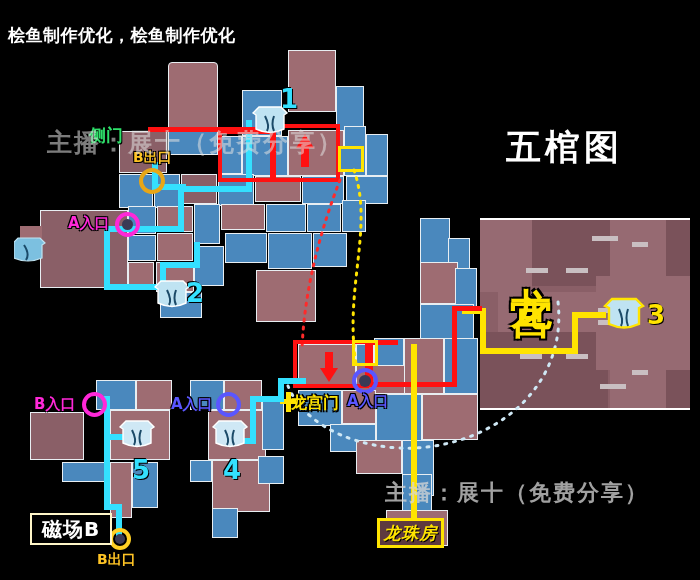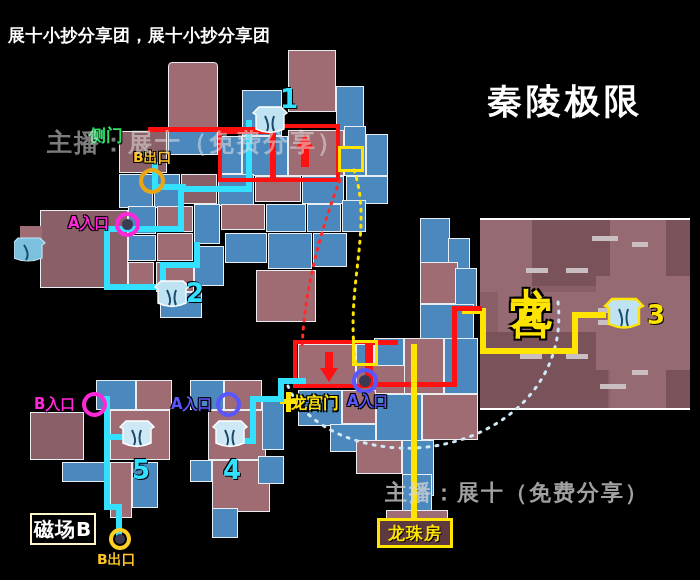--- a/index.html
+++ b/index.html
@@ -94,23 +94,23 @@
   #wm-bottom{left:385px;top:478px;font-size:22px;letter-spacing:2px;color:rgba(215,215,215,0.75);}
 
   
   .mini-icon{position:absolute;}
 </style>
 </head>
 <body>
 
 <div id="stage">
 
-  <div class="header-title">展十小抄分享团，展十小抄分享团</div>
-
-  <div class="map-title" id="map-title-l1">秦陵极限</div>
+  <div class="header-title">桧鱼制作优化，桧鱼制作优化</div>
+
+  <div class="map-title" id="map-title-l2">五棺图</div>
 
   <div class="room red" style="left:168px;top:62px;width:50px;height:68px;border:1.5px solid #e8eef2;border-radius:4px 4px 0 0;"></div>
   <div class="room red" style="left:288px;top:50px;width:48px;height:62px;border:1.5px solid #e8eef2;"></div>
   <div class="room blue" style="left:242px;top:90px;width:40px;height:46px;border:1.5px solid #e8eef2;"></div>
   <div class="room blue" style="left:336px;top:86px;width:28px;height:48px;border:1.5px solid #e8eef2;"></div>
 
   <div class="room red2" style="left:119px;top:131px;width:48px;height:42px;border:1.5px solid #e8eef2;"></div>
   <div class="room blue" style="left:168px;top:131px;width:50px;height:24px;border:1.5px solid #e8eef2;"></div>
   <div class="room blue" style="left:218px;top:136px;width:24px;height:38px;border:1.5px solid #e8eef2;"></div>
   <div class="room blue" style="left:242px;top:136px;width:46px;height:40px;border:1.5px solid #e8eef2;"></div>
@@ -299,21 +299,21 @@
   <div class="dot-core" style="left:359px;top:375px;width:12px;height:12px;"></div>
 
   <div class="lbl lbl-ylb" style="left:291px;top:393px;">龙宫门</div>
   <div class="line yl" style="left:286px;top:392px;width:5px;height:20px;"></div>
   <div class="line yl" style="left:280px;top:399px;width:16px;height:5px;"></div>
 
   <div class="lbl lbl-blu" style="left:347px;top:392px;">A入口</div>
 
   <div class="line yl" style="left:411px;top:344px;width:6px;height:178px;"></div>
 
-  <div class="boxlbl box-yel-sq" style="left:377px;top:518px;width:76px;height:30px;">
+  <div class="boxlbl box-yel-sq" style="left:377px;top:518px;width:67px;height:30px;font-style:italic;">
     <span>龙珠房</span>
   </div>
 
   <div class="line cy" style="left:104px;top:396px;width:6px;height:88px;"></div>
   <div class="line cy" style="left:104px;top:434px;width:22px;height:6px;"></div>
   <div class="line cy" style="left:104px;top:484px;width:6px;height:26px;"></div>
   <div class="line cy" style="left:104px;top:504px;width:18px;height:6px;"></div>
   <div class="line cy" style="left:116px;top:504px;width:6px;height:36px;"></div>
 
   <div class="lbl lbl-mag" style="left:34px;top:395px;">B入口</div>
@@ -339,21 +339,21 @@
   <div class="lbl lbl-blu" style="left:171px;top:395px;">A入口</div>
   <div class="ring ring-blu" style="left:216px;top:392px;width:25px;height:25px;"></div>
 
   <svg class="coffin" style="left:210px;top:418px;width:40px;height:34px;" viewBox="0 0 40 34">
     <path d="M3 9 L9 3 L31 3 L37 9 L34 11 L34 25 Q20 32 6 25 L6 11 Z" fill="#cfe8f5" stroke="#ffffff" stroke-width="1.4"></path>
     <path d="M15 12 Q20 22 17 27" stroke="#1b4a68" stroke-width="2" fill="none"></path>
     <path d="M24 12 Q21 20 24 27" stroke="#1b4a68" stroke-width="2" fill="none"></path>
   </svg>
   <div class="cnum" style="left:223px;top:455px;">4</div>
 
-  <div class="boxlbl box-white" style="left:30px;top:513px;width:66px;height:32px;">
+  <div class="boxlbl box-white" style="left:30px;top:513px;width:82px;height:32px;">
     <span>磁场B</span>
   </div>
 
   <svg class="mini-icon" style="left:14px;top:236px;width:34px;height:30px;" viewBox="0 0 34 30">
     <path d="M0 6 L4 2 L26 2 L31 7 L28 9 L28 22 Q14 28 0 22 Z" fill="#7cc0e0" stroke="#bfe3f2" stroke-width="1.2"></path>
     <path d="M10 9 Q16 18 12 24" stroke="#1b4a68" stroke-width="2" fill="none"></path>
   </svg>
 
   <div class="wm" id="wm-top">主播：展十（免费分享）</div>
   <div class="wm" id="wm-bottom">主播：展十（免费分享）</div>

